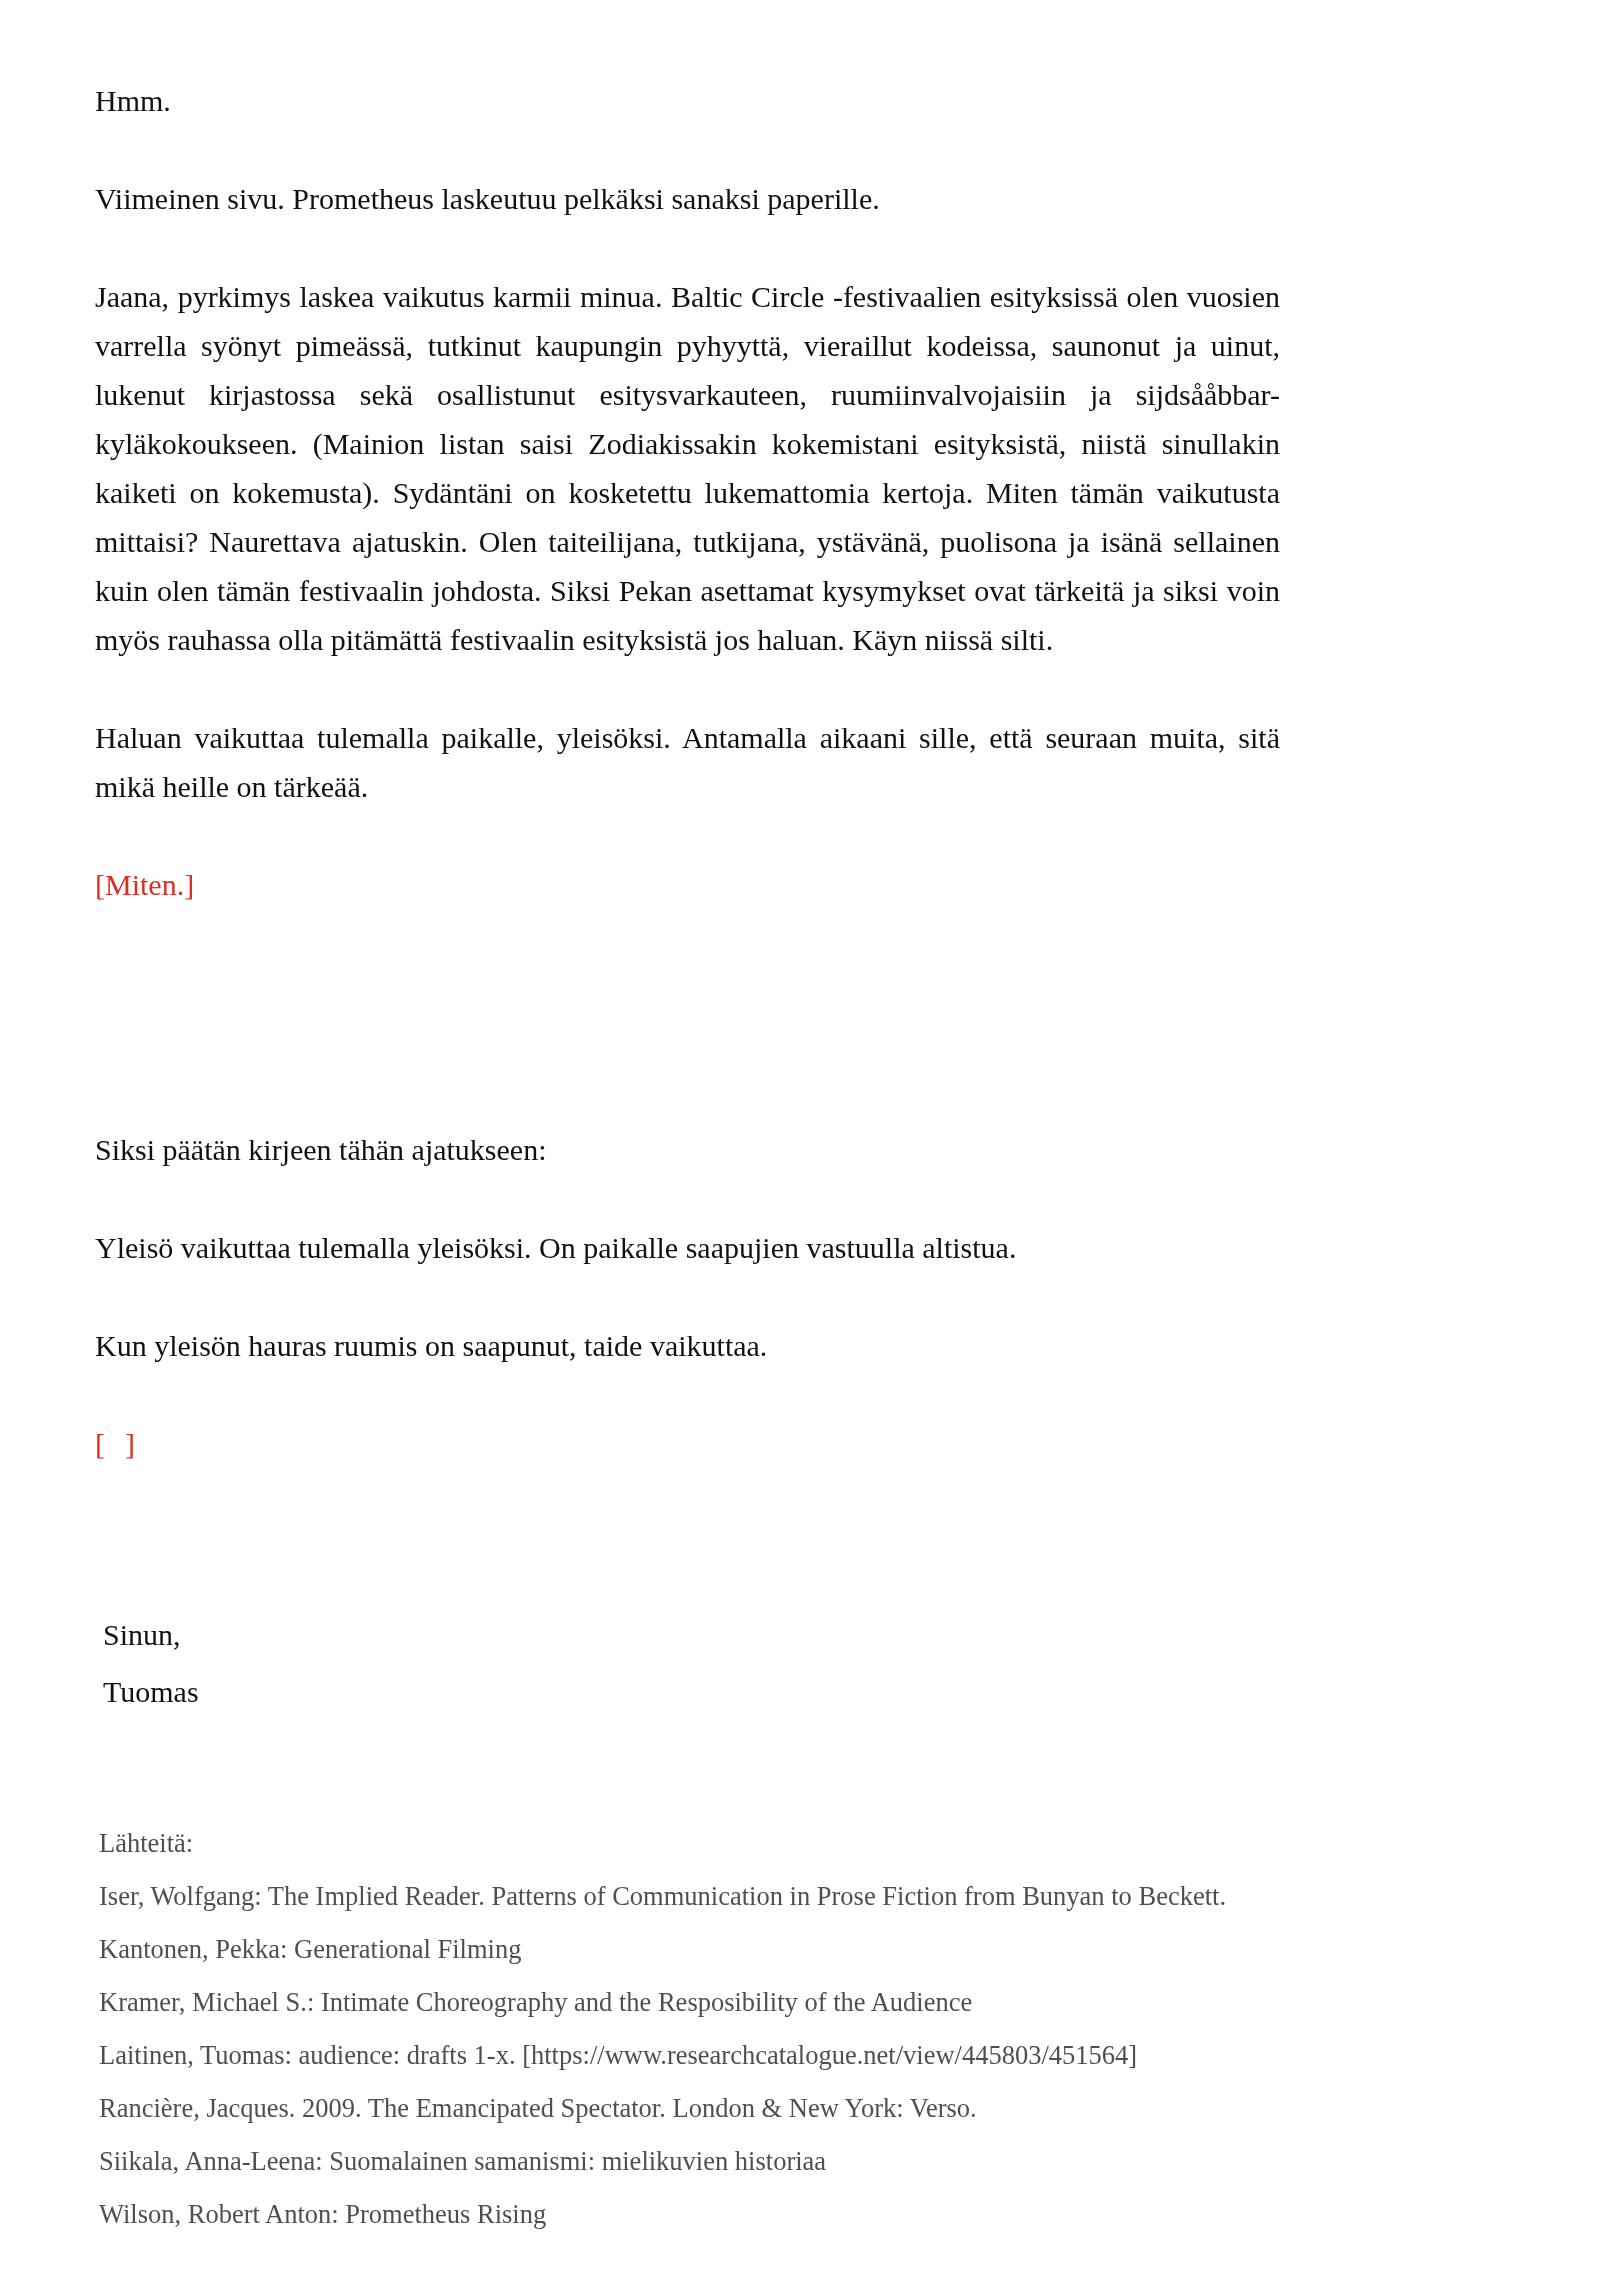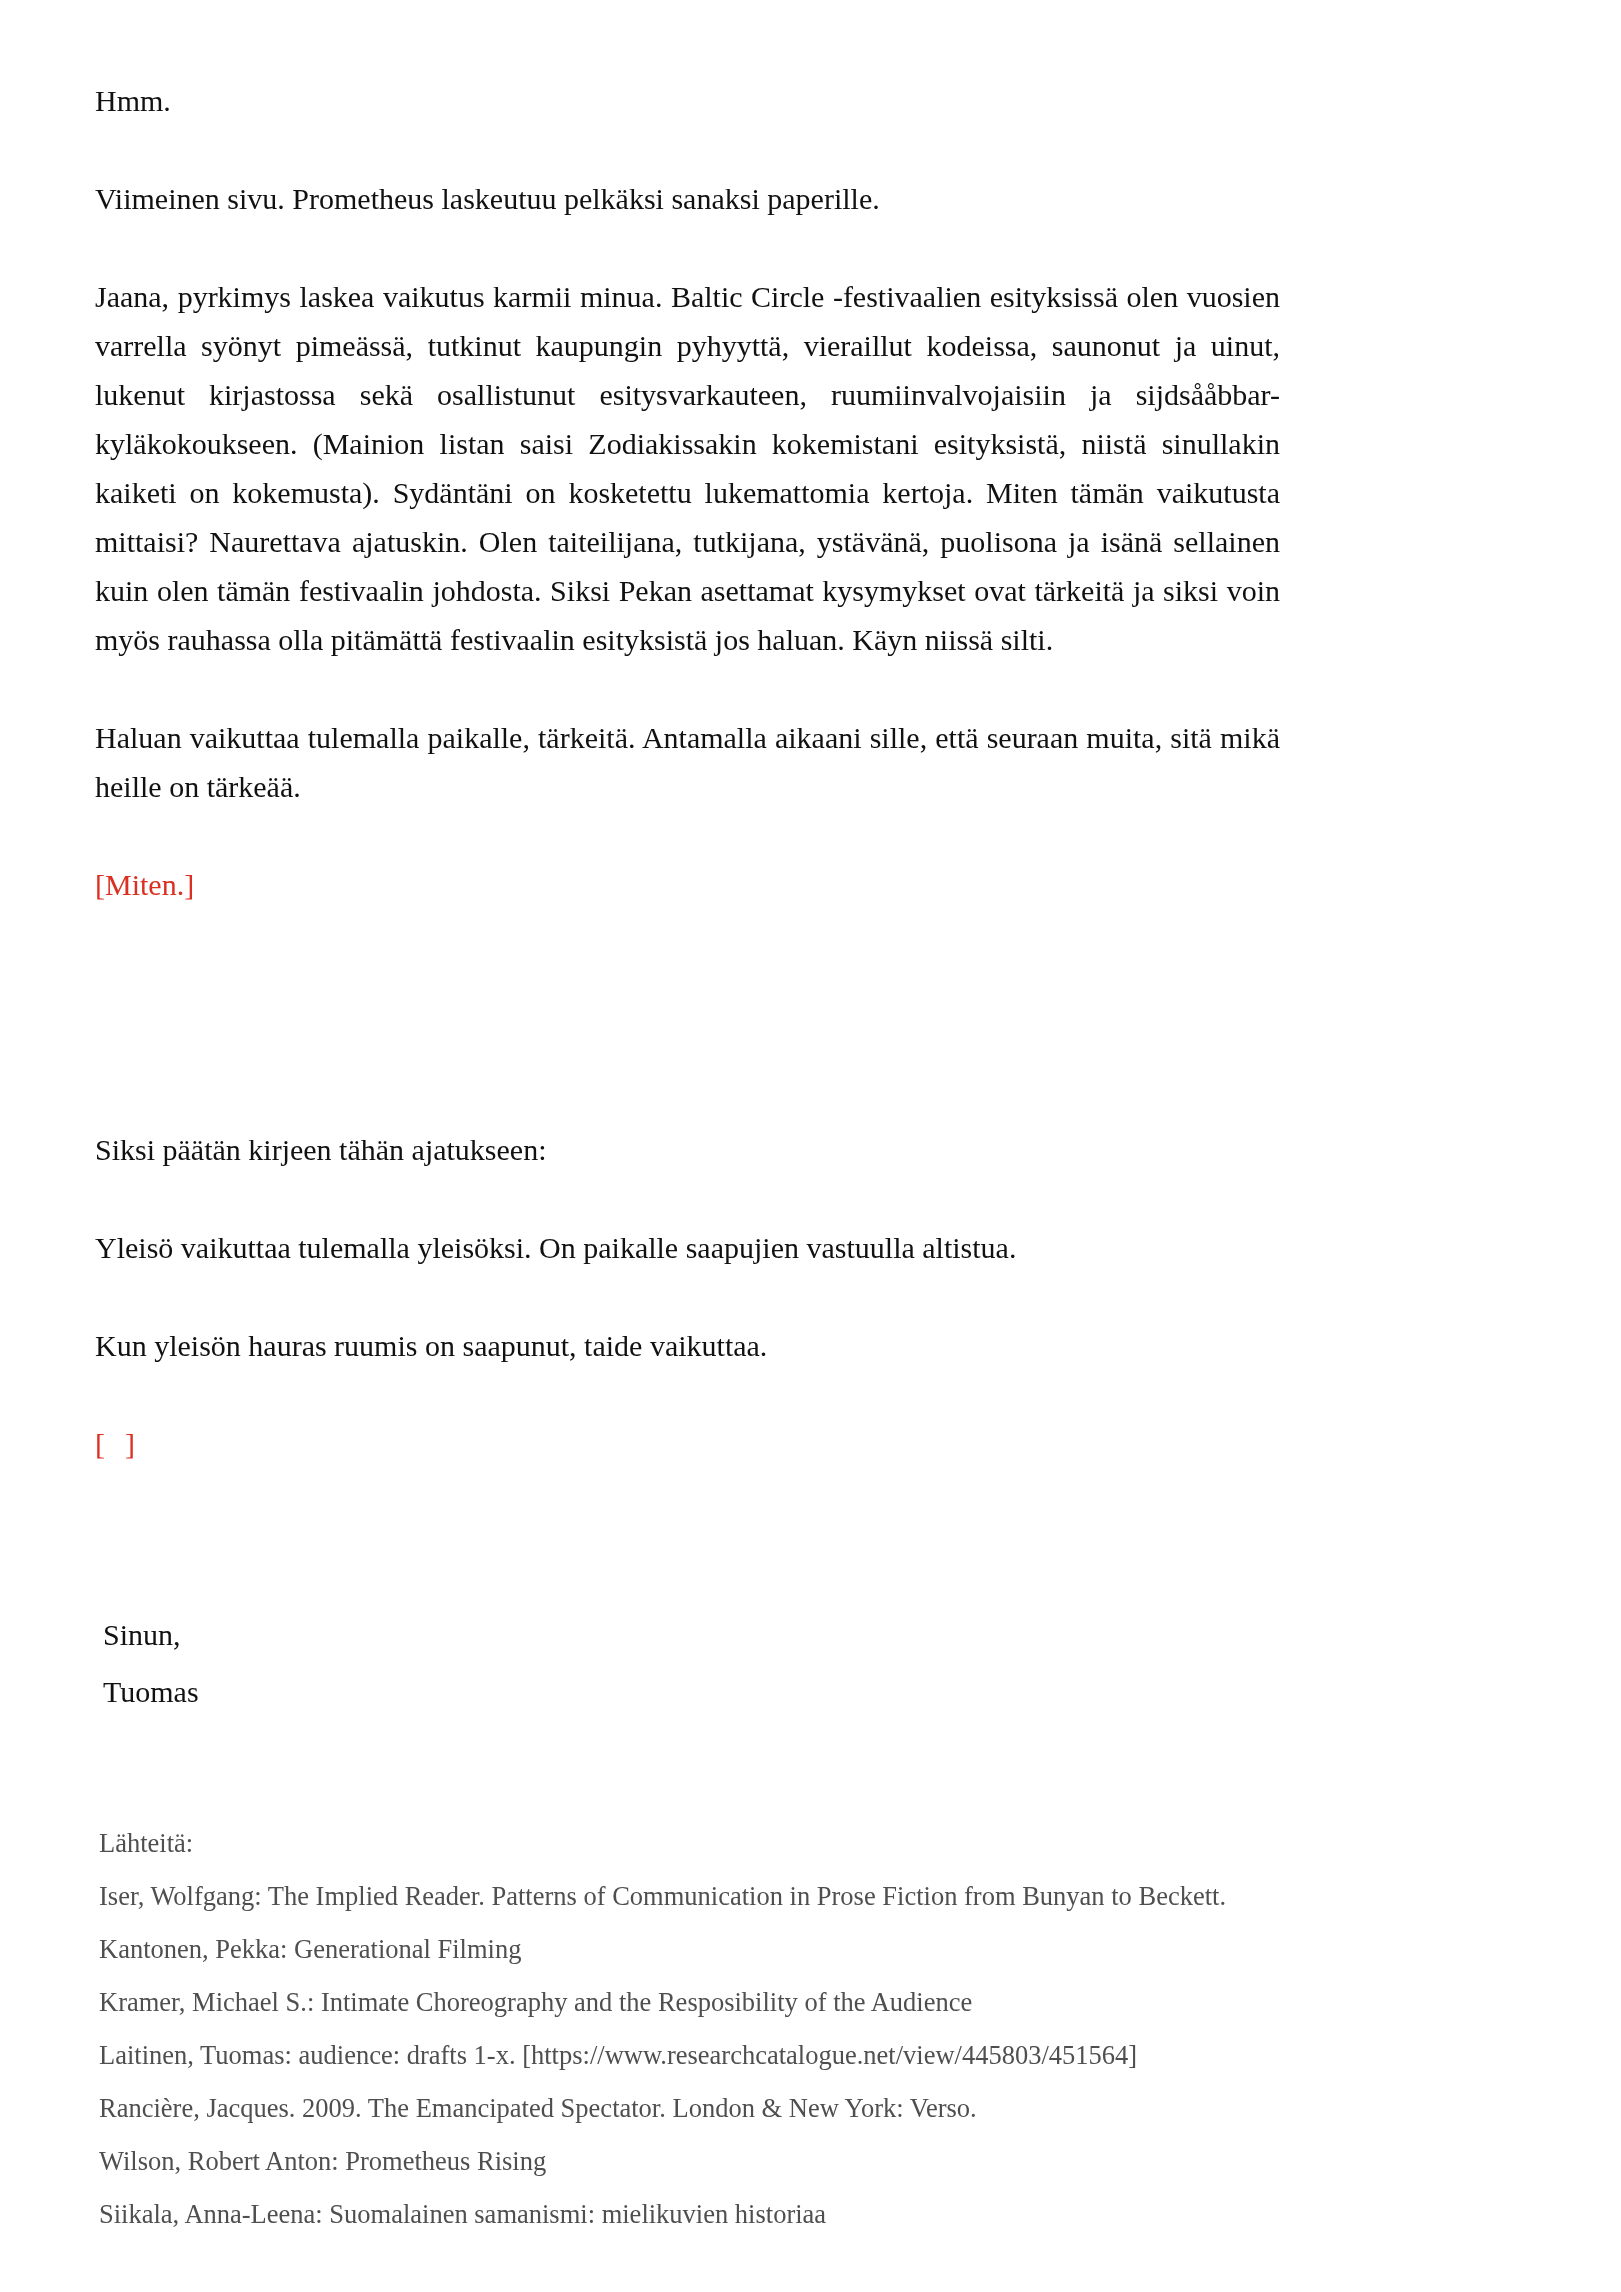--- a/index.html
+++ b/index.html
@@ -49,21 +49,21 @@
 <body>
 
 <div class="page">
 
   <p class="single">Hmm.</p>
 
   <p class="single mt-50">Viimeinen sivu. Prometheus laskeutuu pelkäksi sanaksi paperille.</p>
 
   <p class="flow mt-50">Jaana, pyrkimys laskea vaikutus karmii minua. Baltic Circle -festivaalien esityksissä olen vuosien varrella syönyt pimeässä, tutkinut kaupungin pyhyyttä, vieraillut kodeissa, saunonut ja uinut, lukenut kirjastossa sekä osallistunut esitysvarkauteen, ruumiinvalvojaisiin ja sijdsååbbar-kyläkokoukseen. (Mainion listan saisi Zodiakissakin kokemistani esityksistä, niistä sinullakin kaiketi on kokemusta). Sydäntäni on kosketettu lukemattomia kertoja. Miten tämän vaikutusta mittaisi? Naurettava ajatuskin. Olen taiteilijana, tutkijana, ystävänä, puolisona ja isänä sellainen kuin olen tämän festivaalin johdosta. Siksi Pekan asettamat kysymykset ovat tärkeitä ja siksi voin myös rauhassa olla pitämättä festivaalin esityksistä jos haluan. Käyn niissä silti.</p>
 
-  <p class="flow mt-50">Haluan vaikuttaa tulemalla paikalle, tärkeitä. Antamalla aikaani sille, että seuraan muita, sitä mikä heille on tärkeää.</p>
+  <p class="flow mt-50">Haluan vaikuttaa tulemalla paikalle, yleisöksi. Antamalla aikaani sille, että seuraan muita, sitä mikä heille on tärkeää.</p>
 
   <p class="single red mt-50">[Miten.]</p>
 
   <p class="single mt-220">Siksi päätän kirjeen tähän ajatukseen:</p>
 
   <p class="single mt-50">Yleisö vaikuttaa tulemalla yleisöksi. On paikalle saapujien vastuulla altistua.</p>
 
   <p class="single mt-50">Kun yleisön hauras ruumis on saapunut, taide vaikuttaa.</p>
 
   <p class="single red mt-50">[  ]</p>
@@ -73,18 +73,18 @@
     <p>Tuomas</p>
   </div>
 
   <div class="references block mt-105">
     <p>Lähteitä:</p>
     <p>Iser, Wolfgang: The Implied Reader. Patterns of Communication in Prose Fiction from Bunyan to Beckett.</p>
     <p>Kantonen, Pekka: Generational Filming</p>
     <p>Kramer, Michael S.: Intimate Choreography and the Resposibility of the Audience</p>
     <p>Laitinen, Tuomas: audience: drafts 1-x. [https://www.researchcatalogue.net/view/445803/451564]</p>
     <p>Rancière, Jacques. 2009. The Emancipated Spectator. London &amp; New York: Verso.</p>
+    <p>Siikala, Anna-Leena: Suomalainen samanismi: mielikuvien historiaa</p>
     <p>Wilson, Robert Anton: Prometheus Rising</p>
-    <p>Siikala, Anna-Leena: Suomalainen samanismi: mielikuvien historiaa</p>
   </div>
 
 </div>
 
 
 </body></html>

